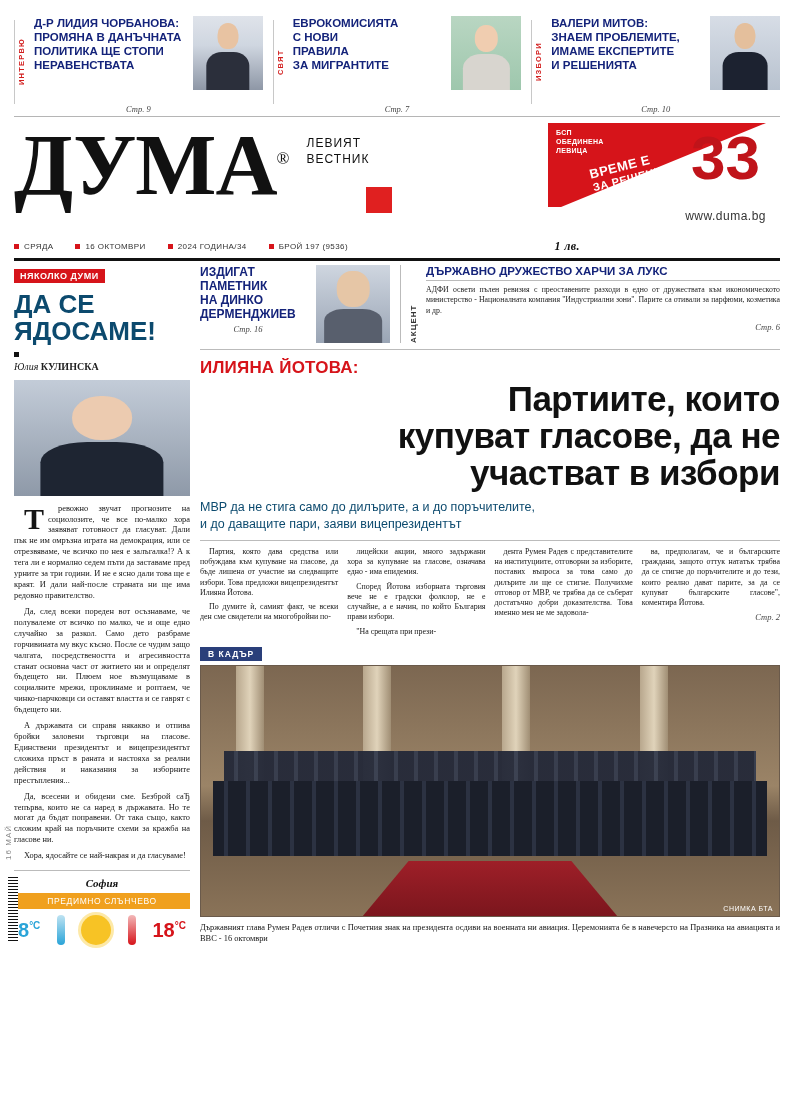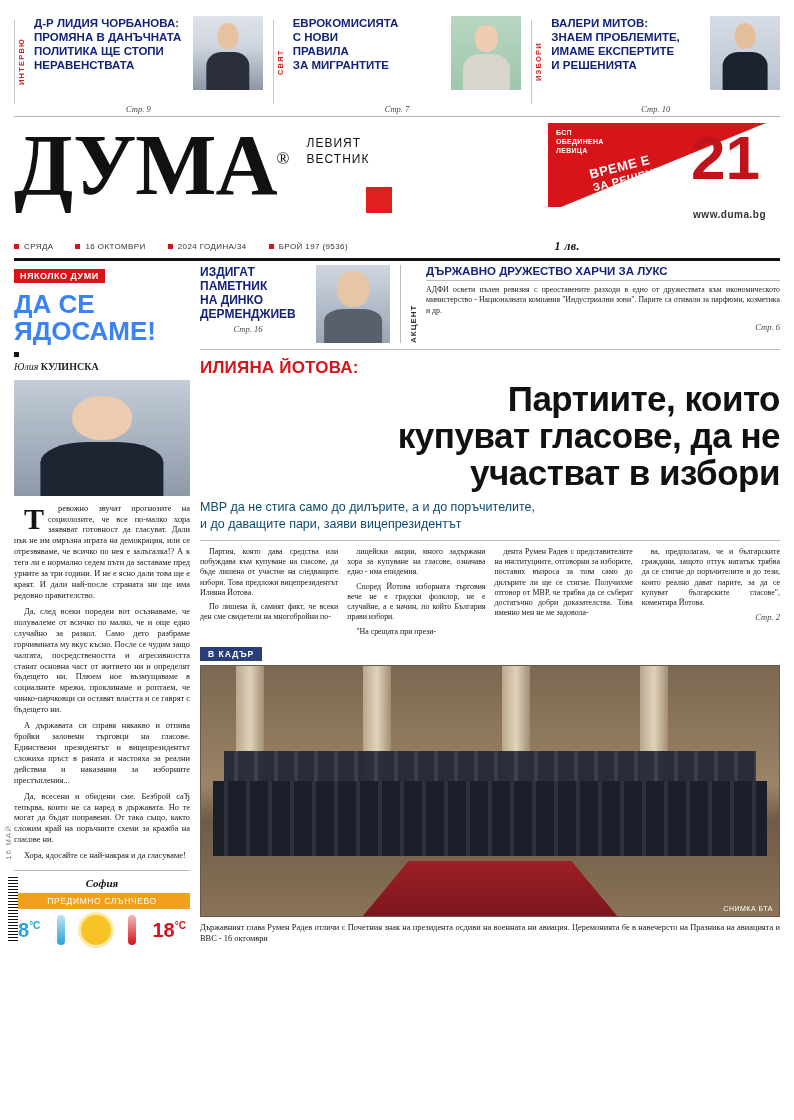--- a/index.html
+++ b/index.html
@@ -70,39 +70,39 @@
   .bsp-white-tri { position: absolute; right: 0; bottom: 0; width: 100%; height: 100%; background: #fff;
     clip-path: polygon(100% 0, 100% 100%, 6% 100%); }
   .bsp-logo { position: absolute; left: 8px; top: 6px; color: #fff; font-family: "Liberation Sans", sans-serif;
     font-size: 7px; font-weight: bold; line-height: 1.25; letter-spacing: .3px; }
   .bsp-slogan { position: absolute; left: 42px; top: 34px; color: #fff; font-family: "Liberation Sans", sans-serif;
     font-weight: bold; font-size: 13px; transform: rotate(-14deg); letter-spacing: .5px; }
   .bsp-slogan small { display:block; font-size: 11px; }
   .bsp-num { position: absolute; right: 6px; top: 4px; font-family: "Liberation Sans", sans-serif;
     font-weight: bold; font-size: 62px; color: #c0141a; line-height: 1; }
   .bsp-site { position: absolute; right: 14px; top: 92px; font-family: "Liberation Sans", sans-serif;
-    font-size: 10px; color: #333; letter-spacing: .5px; font-weight: bold; }
+    font-size: 12px; color: #333; letter-spacing: .5px; }
 
   .info-bar { display: flex; align-items: center; gap: 22px; padding: 2px 0 4px;
     font-family: "Liberation Sans", sans-serif; font-size: 8px; color: #333; letter-spacing: .4px; }
   .info-bar .sq { width: 5px; height: 5px; background: #d6141a; display: inline-block; margin-right: 5px; }
   .price { margin-left: auto; font-family: "Liberation Serif", serif; font-style: italic; font-weight: bold;
     font-size: 12px; color: #111; padding-right: 200px; }
   .rule-double { border-top: 2px solid #111; border-bottom: 1px solid #111; height: 3px; margin-bottom: 4px; }
 
   
   .content { display: flex; gap: 10px; }
   .col-left { width: 176px; position: relative; }
   .col-right { flex: 1; position: relative; }
 
   
   .kicker-band { background: #d6141a; color: #fff; font-family: "Liberation Sans", sans-serif;
     font-size: 9px; font-weight: bold; padding: 2px 6px; display: inline-block; letter-spacing: .5px; }
   .op-title { font-family: "Liberation Sans", sans-serif; font-weight: bold; font-size: 26px;
-    line-height: 1.05; margin: 8px 0 4px; color: #3b82f6; }
+    line-height: 1.05; margin: 8px 0 4px; color: #0c4a6e; }
   .op-dot { width: 5px; height: 5px; background: #111; margin: 6px 0 4px; }
   .op-author { font-family: "Liberation Serif", serif; font-style: italic; font-size: 10px; color: #222; }
   .op-author b { font-style: normal; font-weight: bold; }
   .op-photo { width: 100%; height: 116px; margin: 8px 0 8px; background: linear-gradient(#c3ccd8, #8e99a8); position: relative; overflow: hidden; }
   .op-photo::before { content:""; position:absolute; left:50%; top:14%; width:34%; height:38%; transform:translateX(-50%); background:#eccbb0; border-radius:48%; }
   .op-photo::after { content:""; position:absolute; left:50%; bottom:0; width:70%; height:46%; transform:translateX(-50%); background:#1e2532; border-radius:38% 38% 0 0; }
   .op-body { font-size: 8.4px; line-height: 1.3; text-align: justify; color: #151515; }
   .op-body p { margin: 0 0 5px; text-indent: 10px; }
   .dropcap { float: left; font-size: 30px; line-height: 26px; font-weight: bold; padding: 2px 4px 0 0; font-family: "Liberation Serif", serif; }
 
@@ -244,21 +244,21 @@
       <div class="bsp-white-tri"></div>
       <div class="bsp-logo">
         <div>БСП</div>
         <div>ОБЕДИНЕНА</div>
         <div>ЛЕВИЦА</div>
       </div>
       <div class="bsp-slogan">
         <span>ВРЕМЕ Е</span>
         <small>ЗА РЕШЕНИЯ</small>
       </div>
-      <div class="bsp-num">21</div>
+      <div class="bsp-num">33</div>
     </div>
     <div class="bsp-site">www.duma.bg</div>
   </div>
 
   <div class="info-bar">
     <span><i class="sq"></i><span>СРЯДА</span></span>
     <span><i class="sq"></i><span>16 ОКТОМВРИ</span></span>
     <span><i class="sq"></i><span>2024 ГОДИНА/34</span></span>
     <span><i class="sq"></i><span>БРОЙ 197 (9536)</span></span>
     <span class="price">1 лв.</span>
@@ -336,21 +336,21 @@
         <div>участват в избори</div>
       </div>
       <div class="lead-sub">
         <div>МВР да не стига само до дилърите, а и до поръчителите,</div>
         <div>и до даващите пари, заяви вицепрезидентът</div>
       </div>
 
       <div class="lead-cols">
         <div>
           <p>Партия, която дава средства или побуждава към купуване на гласове, да бъде лишена от участие на следващите избори. Това предложи вицепрезидентът Илияна Йотова.</p>
-          <p>По лишена ѝ, самият факт, че всеки ден сме свидетели на многобройни по-</p>
+          <p>По думите ѝ, самият факт, че всеки ден сме свидетели на многобройни по-</p>
         </div>
         <div>
           <p>лицейски акции, много задържани хора за купуване на гласове, означава едно - има епидемия.</p>
           <p>Според Йотова изборната търговия вече не е градски фолклор, не е случайне, а е начин, по който България прави избори.</p>
           <p>"На срещата при прези-</p>
         </div>
         <div>
           <p>дента Румен Радев с представителите на институциите, отговорни за изборите, поставих въпроса за това само до дилърите ли ще се стигне. Получихме отговор от МВР, че трябва да се съберат достатъчно добри доказателства. Това именно мен не ме задовола-</p>
         </div>
         <div>

